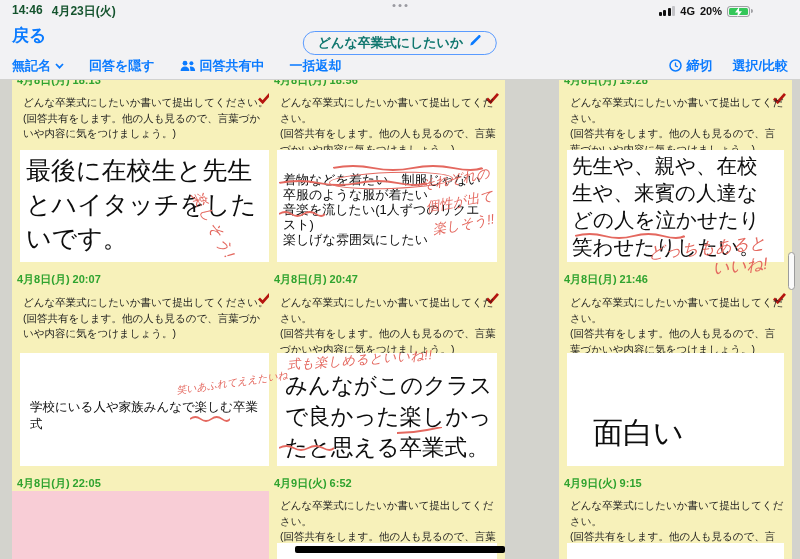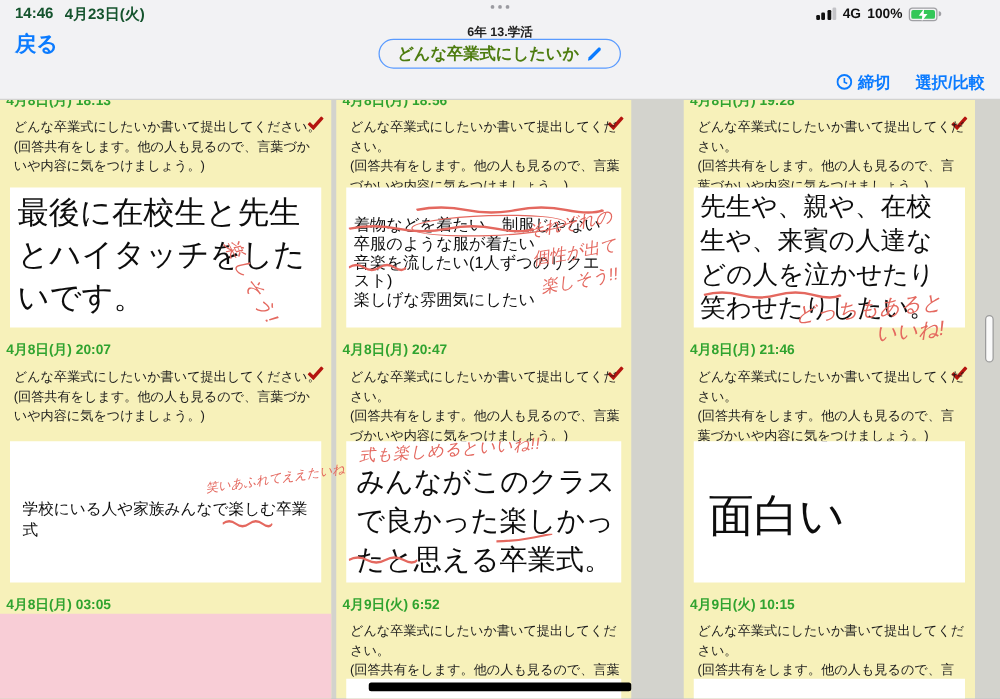--- a/index.html
+++ b/index.html
@@ -21,52 +21,52 @@
   .sigbars i:nth-child(1){height:4px}.sigbars i:nth-child(2){height:6px}
   .sigbars i:nth-child(3){height:8px}.sigbars i:nth-child(4){height:10px;background:#c3c3c7}
   .batt { position:relative; width:23px; height:11px; border:1px solid rgba(60,60,67,.45); border-radius:3px; }
   .batt::after { content:""; position:absolute; right:-4px; top:2.5px; width:2px; height:4px; background:rgba(60,60,67,.45); border-radius:0 2px 2px 0; }
   .batt-fill { position:absolute; inset:1px; background:#34c759; border-radius:1.5px; }
   .batt svg { position:absolute; left:6px; top:0.5px; }
   
   .navbar { position:absolute; top:22px; left:0; right:0; height:30px; }
   .back-btn { position:absolute; left:12px; top:2px; font-size:17px; font-weight:bold; color:#0b7bff; cursor:pointer; }
   .class-label { position:absolute; left:0; right:0; top:-3px; text-align:center; font-size:10px; font-weight:bold; color:#222; }
-  .title-pill { position:absolute; left:50%; top:9px; transform:translateX(-50%); display:flex; align-items:center; gap:6px;
-    border:1.5px solid #5a9bff; border-radius:14px; padding:2px 14px; color:#4d7c0f; font-size:13px; font-weight:bold; white-space:nowrap; cursor:pointer; }
+  .title-pill { position:absolute; left:50%; top:9px; transform:translateX(-50%); display:flex; align-items:flex-start; gap:6px;
+    border:1.5px solid #5a9bff; border-radius:14px; padding:2px 14px; color:#0f766e; font-size:13px; font-weight:bold; white-space:nowrap; cursor:pointer; }
   
   .toolbar { position:absolute; top:52px; left:0; right:0; height:28px; display:flex; align-items:center; padding:0 12px; border-bottom:1px solid #d2d2d0; }
   .tool { display:flex; align-items:center; gap:4px; color:#0b7bff; font-size:13px; font-weight:bold; cursor:pointer; white-space:nowrap; }
   .tleft { display:flex; gap:25px; }
   .tright { margin-left:auto; display:flex; gap:20px; }
   
   .content { position:absolute; top:80px; left:0; right:0; bottom:0; background:#d3d3cd; overflow:hidden; }
   .col { position:absolute; top:0; bottom:0; background:#f7f1ba; }
-  .col1 { left:0; width:265px; } .col2 { left:269px; width:236px; } .col3 { left:547px; width:233px; }
+  .col1 { left:12px; width:265px; } .col2 { left:269px; width:236px; } .col3 { left:559px; width:233px; }
   .cell-date { position:absolute; left:5px; font-size:11px; font-weight:bold; color:#2fa32f; white-space:nowrap; }
   .d-r1 { top:-7px; } .d-r2 { top:192px; } .d-r3 { top:396px; }
   .card { position:absolute; left:0; right:0; cursor:pointer; }
   .card-r1 { top:8px;   height:178px; }
   .card-r2 { top:208px; height:183px; }
   .card-r3 { top:411px; height:120px; }
   .check { position:absolute; top:5px; right:6px; width:13px; height:11px; }
   .prompt { position:absolute; top:7px; left:11px; right:7px; font-size:10.5px; line-height:15.5px; color:#1c1c1c; white-space:pre-line; }
   .abox { position:absolute; left:8px; right:8px; background:#ffffff; }
   .abox-r1 { top:62px; height:112px; }
   .abox-r2 { top:65px; height:113px; }
   .abox-r3 { top:52px; height:70px; }
   .ans { color:#0d0d0d; font-weight:500; }
   .pinkcard { position:absolute; left:0; right:0; top:411px; height:120px; background:#f8cdd6; }
   
   .ans-1 { padding:3px 2px 0 6px; font-size:25px; line-height:34px; }
   .ans-2 { padding:22px 6px 0 6px; font-size:13px; line-height:15px; white-space:pre-line; }
   .ans-3 { padding:2px 13px 0 5px; font-size:20.5px; line-height:27px; }
   .ans-4 { padding:46px 0 0 10px; font-size:12.5px; }
   .ans-5 { padding:17px 2px 0 8px; font-size:22.5px; line-height:31px; }
-  .ans-6 { padding:36px 0 0 12px; font-size:36px; }
+  .ans-6 { padding:36px 0 0 26px; font-size:30px;margin-top:24px; }
   
   .note { position:absolute; color:#e4685f; font-style:italic; z-index:3; }
   .note-1 { left:184px; top:38px; font-size:15px; letter-spacing:2px; transform:rotate(62deg); transform-origin:0 0; white-space:nowrap; }
   .note-2 { left:148px; top:17px; font-size:13.5px; line-height:23px; transform:rotate(-10deg); text-align:center; white-space:pre-line; }
   .note-3 { left:60px; top:88px; font-size:16.5px; line-height:21px; transform:rotate(-5deg); text-align:right; white-space:pre-line; width:140px; }
   .note-4 { left:156px; top:23px; font-size:10px; transform:rotate(-8deg); white-space:nowrap; }
   .note-5 { left:10px; top:-2px; font-size:13px; letter-spacing:.5px; transform:rotate(-4deg); white-space:nowrap; }
   
   .sq { position:absolute; height:8px; z-index:2; }
   .sq svg { width:100%; height:100%; display:block; }
@@ -90,42 +90,64 @@
         <span></span>
       </div>
     <div class="sb-right">
       <span class="sigbars">
           <i></i>
           <i></i>
           <i></i>
           <i></i>
         </span>
       <span>4G</span>
-      <span>100%</span>
+      <span>20%</span>
       <span class="batt">
         <span class="batt-fill"></span>
         <svg width="9" height="10" viewBox="0 0 9 10">
             <path d="M5.2,0 L1,5.6 L3.8,5.6 L3.4,10 L8,4.2 L5,4.2 Z" fill="#fff"></path>
           </svg>
       </span>
     </div>
   </div>
 
   <div class="navbar">
     <div class="back-btn">戻る</div>
-    <div class="class-label">6年 13.学活</div>
     <div class="title-pill">
       <span>どんな卒業式にしたいか</span>
       <svg width="13" height="13" viewBox="0 0 13 13">
           <path d="M1.5,11.5 L2.2,8.8 L9.6,1.4 C10.1,0.9 11,0.9 11.5,1.4 C12,1.9 12,2.8 11.5,3.3 L4.1,10.7 Z" fill="#0b7bff"></path>
         </svg>
     </div>
   </div>
 
   <div class="toolbar">
+    <div class="tleft">
+      <div class="tool">
+        <span>無記名</span>
+        <svg width="9" height="6" viewBox="0 0 9 6">
+            <path d="M1,1 L4.5,4.7 L8,1" fill="none" stroke="#0b7bff" stroke-width="1.7"></path>
+          </svg>
+      </div>
+      <div class="tool">
+        <span>回答を隠す</span>
+      </div>
+      <div class="tool">
+        <svg width="16" height="12" viewBox="0 0 16 12">
+            <circle cx="5" cy="3.2" r="2.4" fill="#0b7bff"></circle>
+            <path d="M0.6,11 C0.6,7.9 2.5,6.4 5,6.4 C7.5,6.4 9.4,7.9 9.4,11 Z" fill="#0b7bff"></path>
+            <circle cx="11.4" cy="3.2" r="2" fill="#0b7bff"></circle>
+            <path d="M9.8,6.7 C12.5,6.2 15.2,7.7 15.2,11 L10.4,11 C10.4,9.2 10,7.6 9.8,6.7 Z" fill="#0b7bff"></path>
+          </svg>
+        <span>回答共有中</span>
+      </div>
+      <div class="tool">
+        <span>一括返却</span>
+      </div>
+    </div>
     <div class="tright">
       <div class="tool">
         <svg width="13" height="13" viewBox="0 0 13 13">
             <circle cx="6.5" cy="6.5" r="5.5" fill="none" stroke="#0b7bff" stroke-width="1.5"></circle>
             <path d="M6.5,3.4 L6.5,6.8 L8.8,7.8" fill="none" stroke="#0b7bff" stroke-width="1.3"></path>
           </svg>
         <span>締切</span>
       </div>
       <div class="tool">
         <span>選択/比較</span>
@@ -160,21 +182,21 @@
           <div class="ans ans-4">学校にいる人や家族みんなで楽しむ卒業式</div>
           <div class="note note-4">笑いあふれてええたいね</div>
           <span class="sq" style="left:170px;top:62px;width:40px">
               <svg viewBox="0 0 60 8" preserveAspectRatio="none">
                 <path d="M0,4 Q8,0 16,4 T32,4 T48,4 T60,4" fill="none" stroke="#e4685f" stroke-width="1.8"></path>
               </svg>
             </span>
         </div>
       </div>
 
-      <div class="cell-date d-r3">4月8日(月) 03:05</div>
+      <div class="cell-date d-r3">4月8日(月) 22:05</div>
       <div class="pinkcard"></div>
     </div>
 
     <div class="col col2">
       <div class="cell-date d-r1">4月8日(月) 18:56</div>
       <div class="card card-r1">
         <svg class="check" viewBox="0 0 14 12">
             <path d="M1,6 L5,10 L13,1" stroke="#b5150f" stroke-width="3" fill="none"></path>
           </svg>
         <div class="prompt">どんな卒業式にしたいか書いて提出してください。
@@ -263,21 +285,21 @@
         <svg class="check" viewBox="0 0 14 12">
             <path d="M1,6 L5,10 L13,1" stroke="#b5150f" stroke-width="3" fill="none"></path>
           </svg>
         <div class="prompt">どんな卒業式にしたいか書いて提出してください。
 (回答共有をします。他の人も見るので、言葉づかいや内容に気をつけましょう。)</div>
         <div class="abox abox-r2">
           <div class="ans ans-6">面白い</div>
         </div>
       </div>
 
-      <div class="cell-date d-r3">4月9日(火) 10:15</div>
+      <div class="cell-date d-r3">4月9日(火) 9:15</div>
       <div class="card card-r3">
         <div class="prompt">どんな卒業式にしたいか書いて提出してください。
 (回答共有をします。他の人も見るので、言葉づかいや内容に気をつけましょう。)</div>
         <div class="abox abox-r3"></div>
       </div>
     </div>
 
     <div class="scrollpill"></div>
   </div>
 </div>

